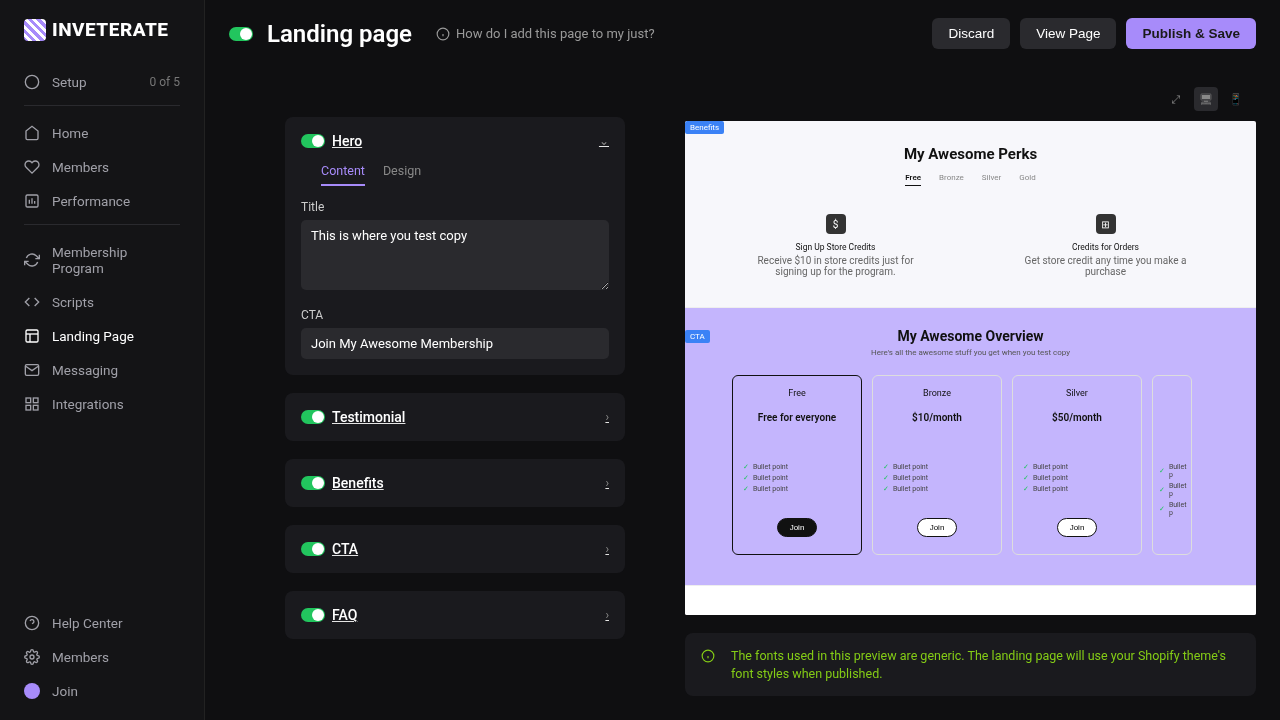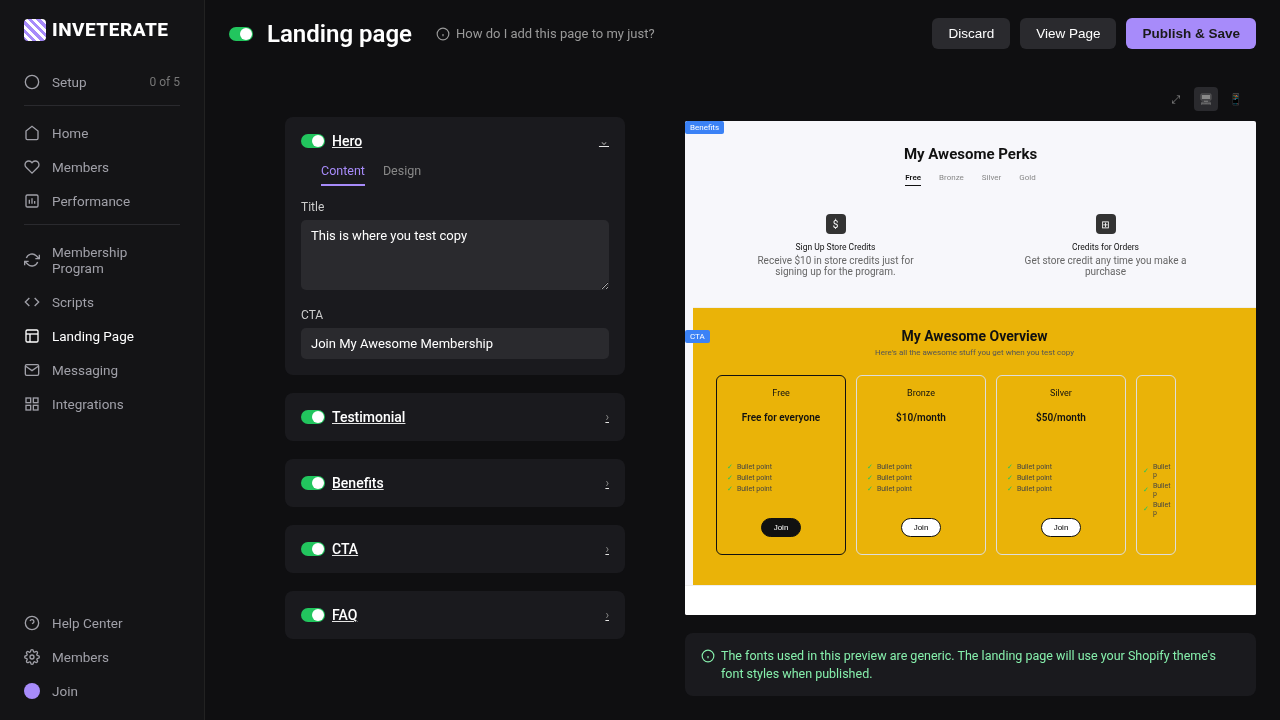--- a/index.html
+++ b/index.html
@@ -206,25 +206,24 @@
   display: flex;
   align-items: center;
   justify-content: center;
   color: #fff;
   font-size: 10px;
 }
 .benefit-title { font-size: 8.5px; font-weight: 400; margin-bottom: 3px; }
 .benefit-desc { font-size: 10px; color: #666; }
 
 .cta-section {
-  background: #eab308;
-  padding: 20px 17px 30px;
+  background: #c4b5fd;
+  padding: 20px 41px 30px;
   text-align: center;
   border-top: 1px solid #eee;
-  margin-left: 8px;
 }
 .cta-title { font-size: 14px; font-weight: 700; margin-bottom: 4px; }
 .cta-sub { font-size: 8px; color: #555; margin-bottom: 18px; }
 .tier-cards { display: flex; gap: 10px; justify-content: flex-start; padding-left: 6px; }
 .tier-card {
   border: 1px solid #ddd;
   border-radius: 6px;
   width: 130px;
   padding: 12px 10px;
   text-align: center;
@@ -247,22 +246,22 @@
   margin: 0 auto;
   cursor: pointer;
 }
 .join-btn.filled { background: #111; color: #fff; }
 
 .info-bar {
   background: #1a1a1e;
   border-radius: 8px;
   padding: 14px 16px;
   display: flex;
-  gap: 6px;
-  color: #86efac;
+  gap: 16px;
+  color: #84cc16;
   font-size: 12.5px;
   margin-top: 18px;
   line-height: 1.4;
 }
 .info-icon { flex-shrink: 0; margin-top: 2px; }
 </style>
 </head>
 <body>
 
 <aside class="sidebar">

